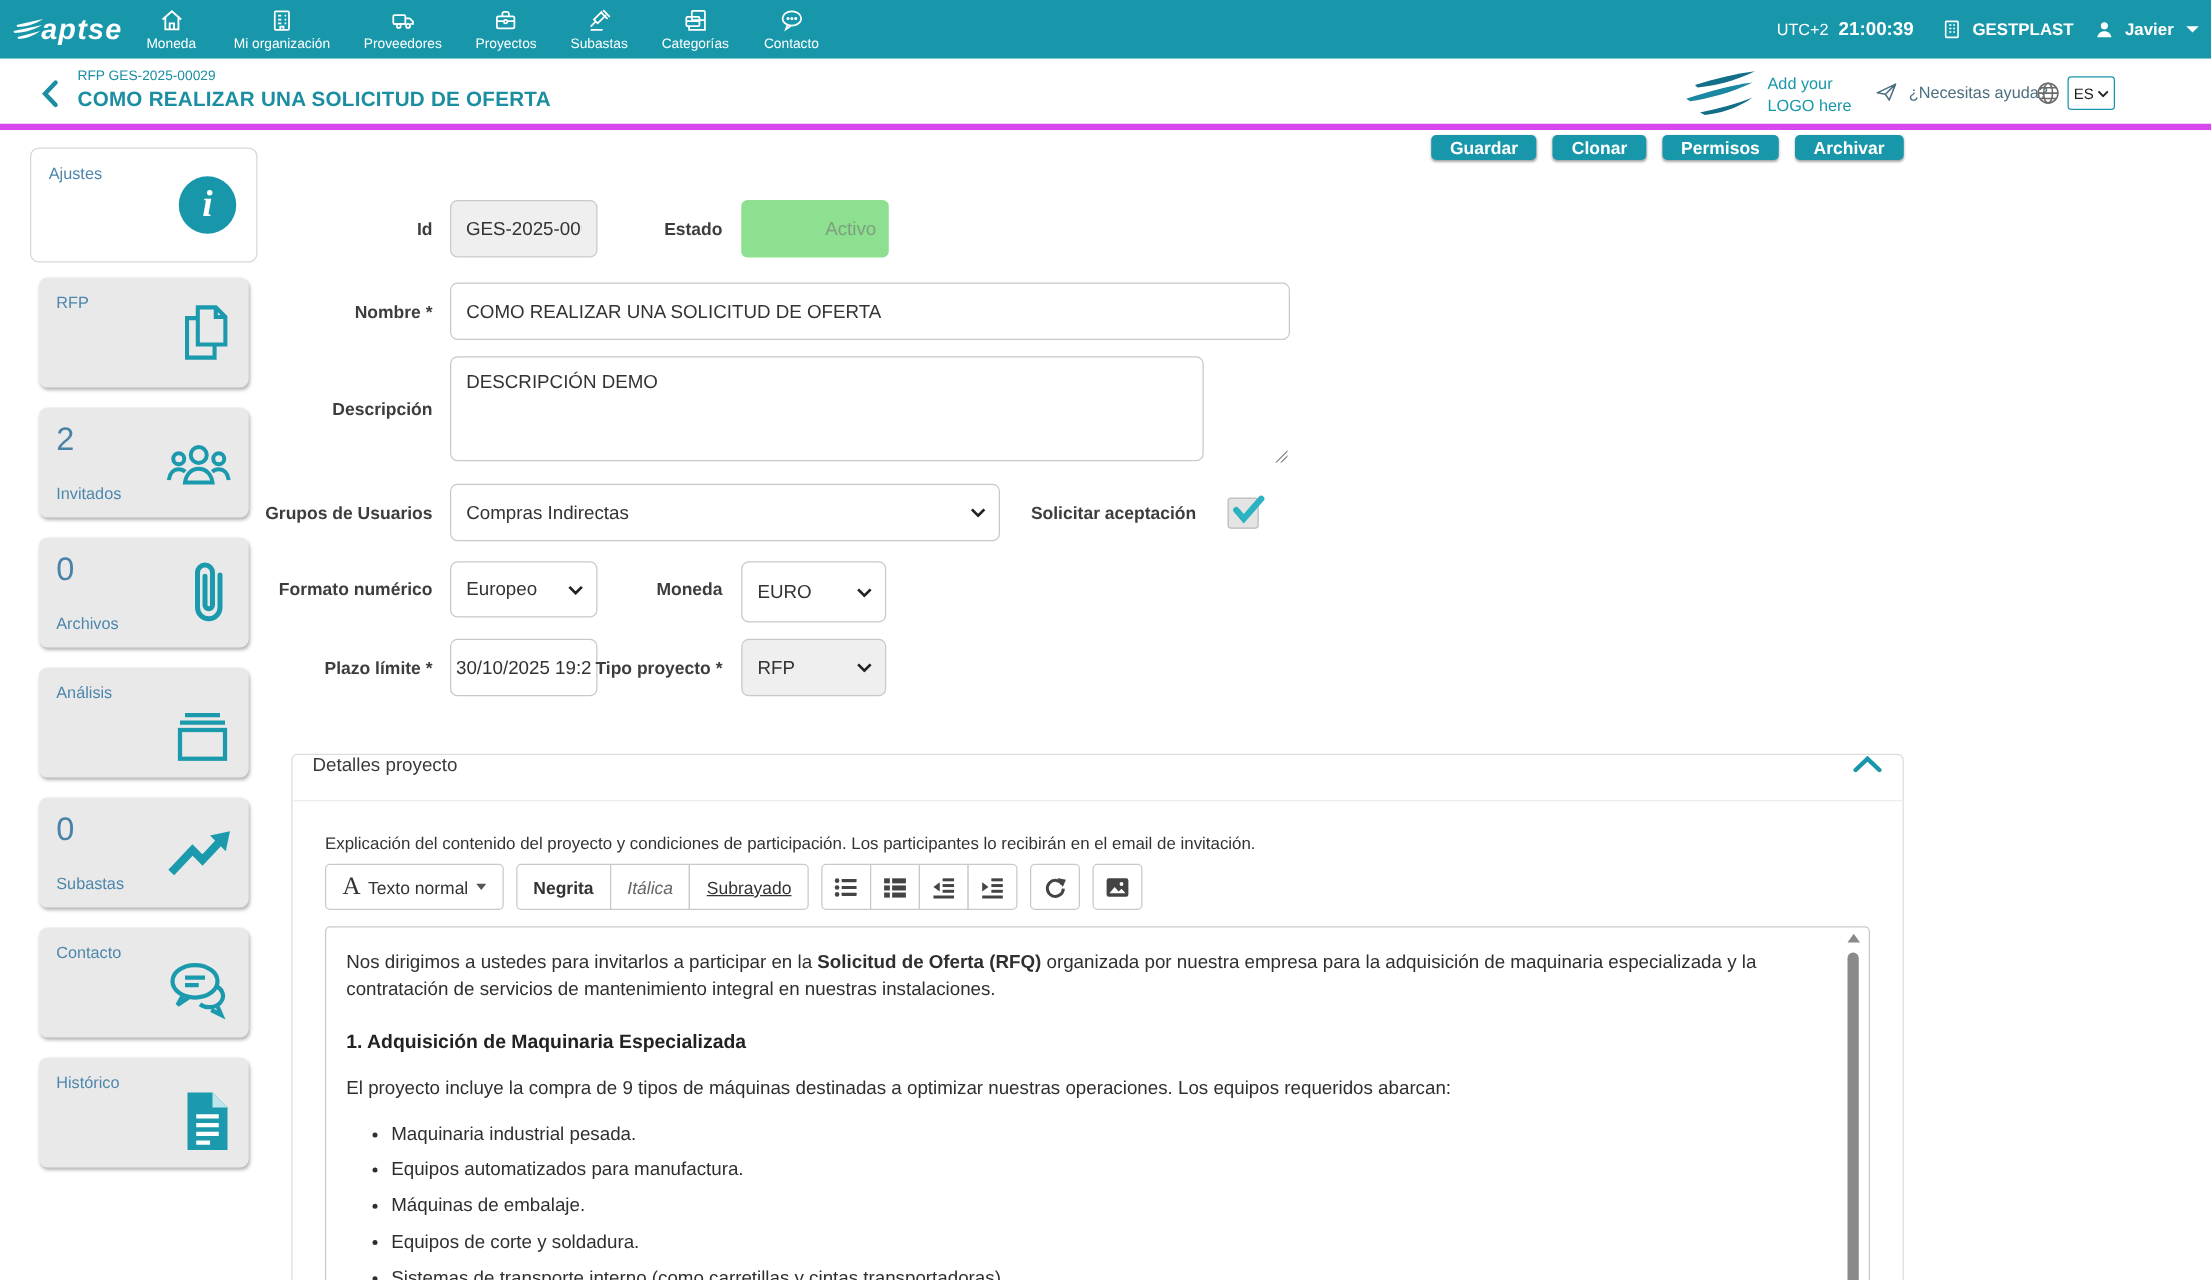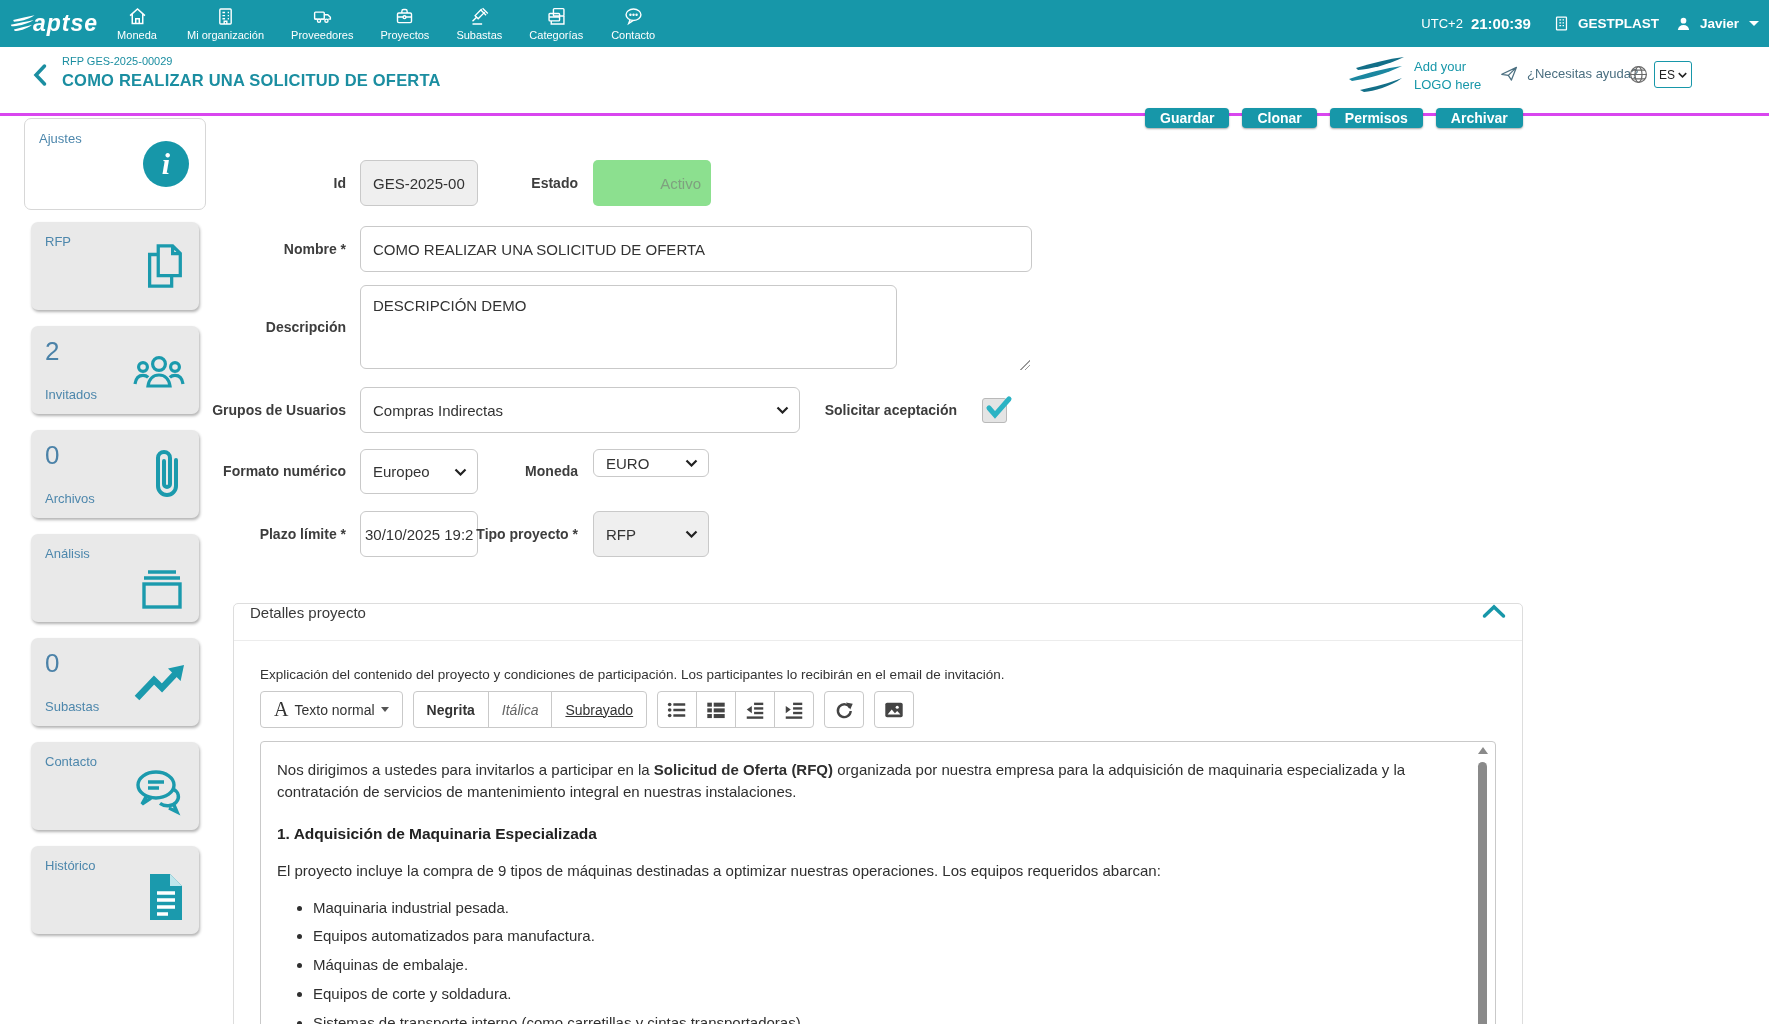--- a/index.html
+++ b/index.html
@@ -20,22 +20,22 @@
   .nav-label { color:#fff; font-size:11px; white-space:nowrap; }
   .topbar-right { margin-left:auto; margin-right:10px; display:flex;
     align-items:center; gap:8px; color:#fff; }
   .tz { font-size:13px; }
   .clock { font-size:15px; font-weight:bold; margin-right:14px; }
   .org-name,.user-name { font-size:13.5px; font-weight:bold; }
   .caret-down { width:0; height:0; border-left:5px solid transparent;
     border-right:5px solid transparent; border-top:5px solid #fff; margin-left:2px; }
 
   
-  #subheader { position:absolute; top:47px; left:0; width:1769px; height:69px;
-    background:#fff; border-bottom:3px solid #d946ef; }
+  #subheader { position:absolute; top:47px; left:0; width:1769px; height:57px;
+    background:#fff; border-bottom:5px solid #d946ef; }
   .back-btn { position:absolute; left:32px; top:16px; cursor:pointer; }
   .crumb { position:absolute; left:62px; top:8px; font-size:11px; color:#1b8ea1; }
   .page-title { position:absolute; left:62px; top:24px; font-size:16.5px;
     font-weight:bold; letter-spacing:.2px; color:#1b8ea1; }
   .logo-placeholder { position:absolute; left:1414px; top:11px; font-size:13px;
     color:#1797a9; line-height:1.35; }
   .help { position:absolute; left:1500px; top:18px; display:flex; gap:8px;
     align-items:center; color:#4b6f80; font-size:13px; cursor:pointer; }
   .globe { position:absolute; left:1628px; top:17px; }
   .lang-box { position:absolute; left:1654px; top:14px; width:38px; height:27px;
@@ -344,21 +344,21 @@
   <div class="flabel" style="left:200px; top:160px; width:146px; line-height:46px;">Id</div>
   <input class="finput readonly" style="left: 360px; top: 160px; width: 118px; height: 46px;" readonly="" value="GES-2025-00029">
 
   <div class="flabel" style="left:470px; top:160px; width:108px; line-height:46px;">Estado</div>
   <div class="badge-active">Activo</div>
 
   <div class="flabel" style="left:240px; top:226px; width:106px; line-height:46px;">Nombre *</div>
   <input class="finput" style="left: 360px; top: 226px; width: 672px; height: 46px;" value="COMO REALIZAR UNA SOLICITUD DE OFERTA">
 
   <div class="flabel" style="left:240px; top:285px; width:106px; line-height:84px;">Descripción</div>
-  <textarea class="finput" style="left: 360px; top: 285px; width: 537px; height: 84px;">DESCRIPCIÓN DEMO</textarea>
+  <textarea class="finput" style="left: 360px; top: 285px; width: 603px; height: 84px;">DESCRIPCIÓN DEMO</textarea>
   <div class="resize-grip"></div>
 
   <div class="flabel" style="left:180px; top:387px; width:166px; line-height:46px;">Grupos de Usuarios</div>
   <div class="fselect" style="left:360px; top:387px; width:440px; height:46px;">
     <span>Compras Indirectas</span>
     <svg width="13" height="8" viewBox="0 0 12 8" fill="none" stroke="#222" stroke-width="2.2">
         <path d="M1 1.5 L6 6.5 L11 1.5"></path>
       </svg>
   </div>
 
@@ -371,21 +371,21 @@
 
   <div class="flabel" style="left:180px; top:449px; width:166px; line-height:45px;">Formato numérico</div>
   <div class="fselect" style="left:360px; top:449px; width:118px; height:45px;">
     <span>Europeo</span>
     <svg width="13" height="8" viewBox="0 0 12 8" fill="none" stroke="#222" stroke-width="2.2">
         <path d="M1 1.5 L6 6.5 L11 1.5"></path>
       </svg>
   </div>
 
   <div class="flabel" style="left:470px; top:449px; width:108px; line-height:45px;">Moneda</div>
-  <div class="fselect" style="left:593px; top:449px; width:116px; height:28px;">
+  <div class="fselect" style="left:593px; top:449px; width:116px; height:49px;">
     <span>EURO</span>
     <svg width="13" height="8" viewBox="0 0 12 8" fill="none" stroke="#222" stroke-width="2.2">
         <path d="M1 1.5 L6 6.5 L11 1.5"></path>
       </svg>
   </div>
 
   <div class="flabel" style="left:240px; top:511px; width:106px; line-height:46px;">Plazo límite *</div>
   <input class="finput" style="left: 360px; top: 511px; width: 118px; height: 46px; text-align: center; padding: 0px 4px;" value="30/10/2025 19:25">
 
   <div class="flabel" style="left:450px; top:511px; width:128px; line-height:46px;">Tipo proyecto *</div>

